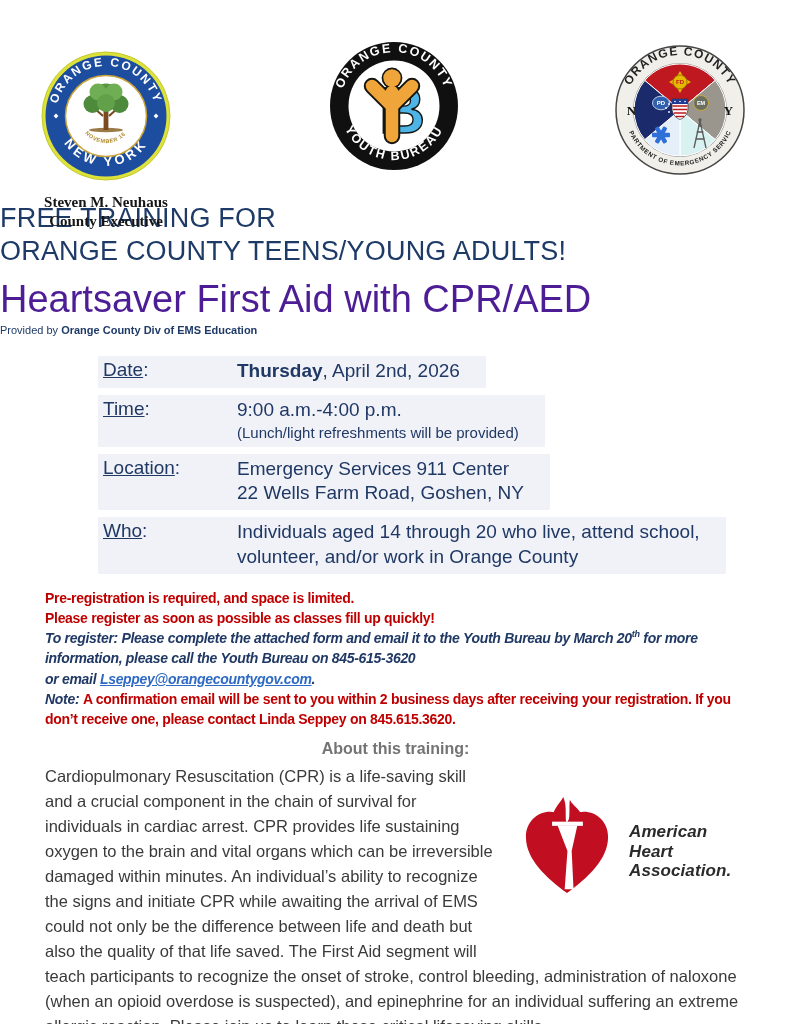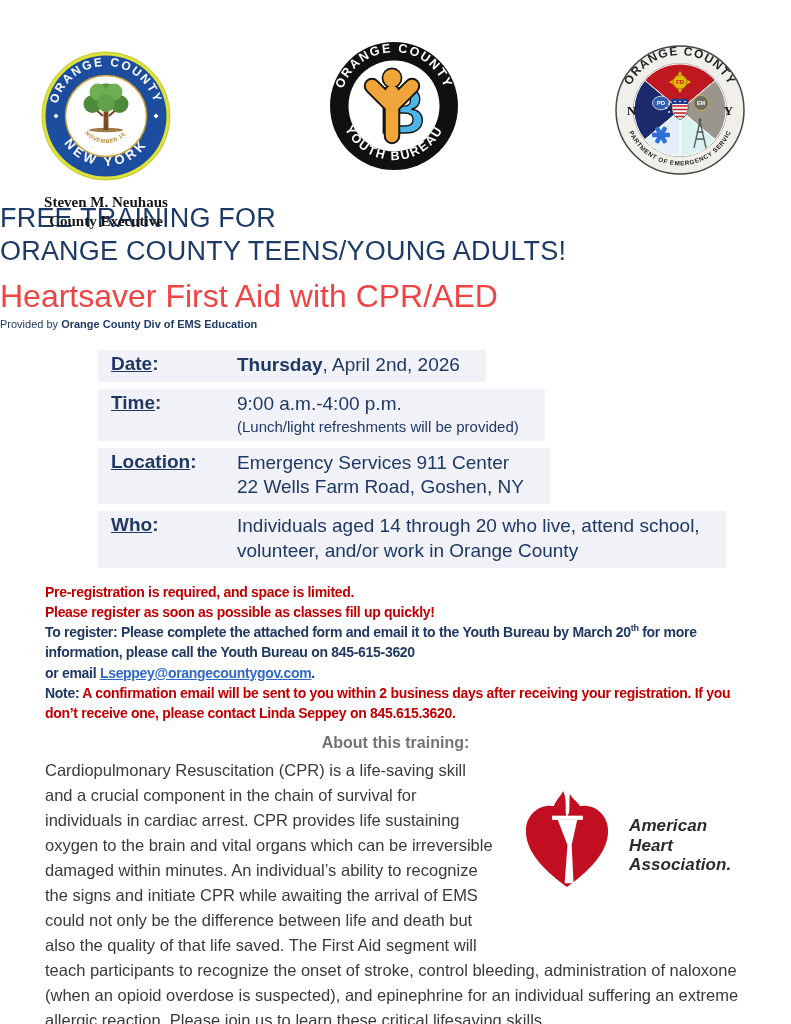--- a/index.html
+++ b/index.html
@@ -15,37 +15,37 @@
   .logo-yb   { left:324px; top:40px; width:140px; }
   .logo-des  { left:610px; top:44px; width:140px; }
   .logo-oc svg, .logo-yb svg, .logo-des svg { width:132px; height:132px; display:block; margin:0 auto; }
   .exec {
     margin-top:11px; font-family:"Liberation Serif", serif; font-weight:700;
     font-size:15px; line-height:1.25; color:#151515;
   }
   
   .titles { margin-top:4px; }
   .t-main { color:#1e3a67; font-size:27px; font-weight:500; line-height:1.22; letter-spacing:0.2px; }
-  .t-course { margin-top:10px; color:#ef4444; font-size:32px; font-weight:500; }
+  .t-course { margin-top:10px; color:#4c1d95; font-size:38px; font-weight:500; }
   .t-provided { margin-top:3px; color:#1e3a67; font-size:11px; }
   .t-provided b { font-weight:700; }
   
   .details { margin:20px 0 0 98px; font-size:19px; }
   .d-row { display:grid; grid-template-columns:134px auto; width:fit-content;
            background:#f1f2f8; padding:3px 26px 4px 5px; margin-bottom:7px; }
-  .d-label { font-weight:700; white-space:nowrap;margin-left:8px; }
+  .d-label { font-weight:400; white-space:nowrap; }
   .d-label span { text-decoration:underline; }
   .d-val { line-height:1.3; }
   .d-val .bold { font-weight:700; }
   .d-note { font-size:15px; margin-top:1px; }
   
   .reg { margin:14px 0 0 45px; font-size:14px; font-weight:700; line-height:1.45; letter-spacing:-0.3px; }
   .reg > div { white-space:nowrap; }
   .red  { color:#c00000; }
-  .navy { color:#1f3864; }
+  .navy { color:#1f3864;font-style:italic; }
   .email-link { color:#2e6ac4; text-decoration:underline; cursor:pointer; }
   sup.th { font-size:9px; vertical-align:super; }
   
   .about-head { text-align:center; margin-top:10px; color:#737373; font-weight:700; font-size:16px; }
   .about-para {
     margin:6px 44px 0 45px; color:#3a3a3a; font-size:16.5px; line-height:1.52;
     text-align:left;
   }
   .aha-float { float:right; width:250px; height:176px; display:flex; align-items:center; justify-content:flex-start; }
   .aha-box { display:flex; align-items:center; gap:6px; margin-left:14px;font-style:italic; }

